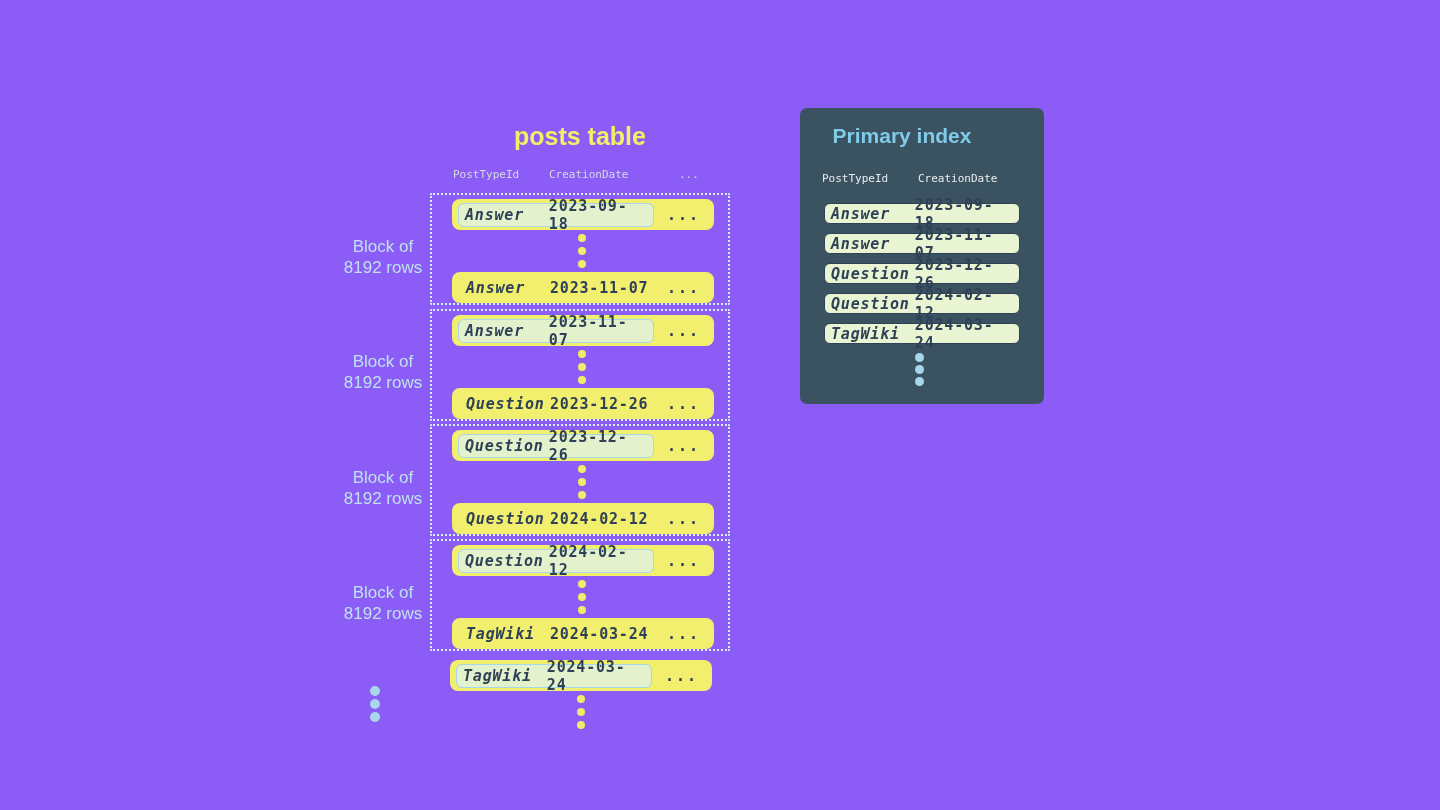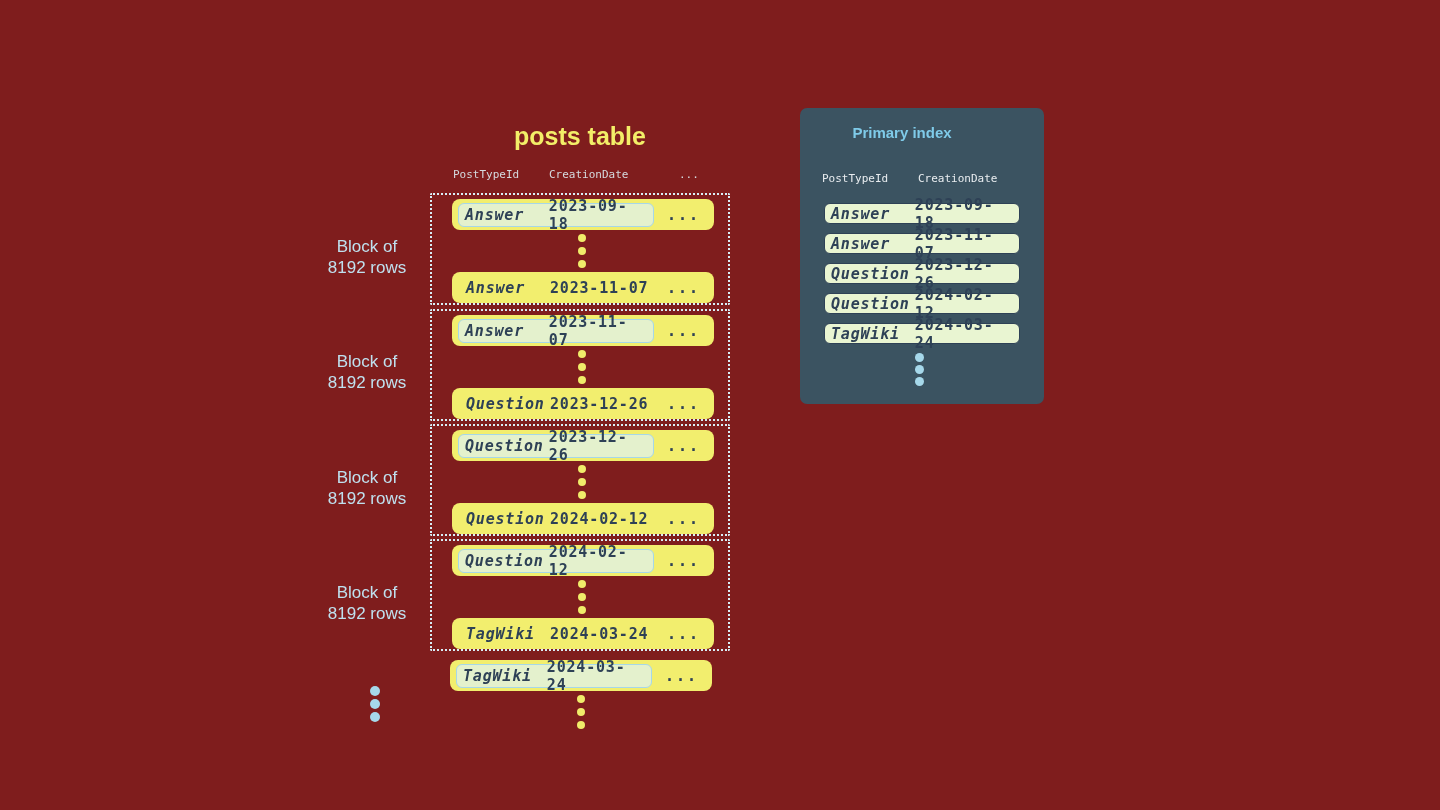--- a/index.html
+++ b/index.html
@@ -1,18 +1,18 @@
 <!DOCTYPE html>
 <html><head>
 <meta charset="utf-8">
 <style>
   * { margin:0; padding:0; box-sizing:border-box; }
   html,body { background:#000; }
   #stage {
-    position:relative; width:1440px; height:810px; background:#7f1d1d;
+    position:relative; width:1440px; height:810px; background:#8b5cf6;
     overflow:hidden; font-family:"Liberation Sans", sans-serif;
   }
   
   .pt-title {
     position:absolute; left:430px; top:122px; width:300px;
     text-align:center; font-size:25px; font-weight:600; color:#f3ee68;
   }
   .pt-header span, .pi-header span {
     position:absolute; font-family:"DejaVu Sans Mono", monospace;
     font-size:11px; font-weight:500; color:#d5dade; white-space:pre;
@@ -39,36 +39,36 @@
     display:flex; align-items:center; padding:0 6px;
   }
   .plain { display:flex; align-items:center; padding-left:14px; }
   .rtype { display:inline-block; width:84px;font-style:italic; }
   .rell { margin-left:auto; padding-right:14px; letter-spacing:2px; }
   .vdots { position:absolute; display:flex; flex-direction:column; }
   .vdots .dot { border-radius:50%; }
   .ydots { left:146px; top:39px; }
   .ydots .dot { width:8px; height:8px; background:#f0ec6a; margin-bottom:5px; }
   .block-label {
-    position:absolute; left:312px; width:110px; text-align:center;
+    position:absolute; left:328px; width:110px; text-align:center;
     font-size:17px; line-height:21px; color:#bfe0ee;
   }
   .free-row { position:absolute; left:450px; top:660px; }
   .tail-ydots { position:absolute; left:577px; top:695px; }
   .tail-ydots .dot { width:8px; height:8px; background:#f0ec6a; margin-bottom:5px; }
   .left-bdots { position:absolute; left:370px; top:686px; }
   .left-bdots .dot { width:10px; height:10px; background:#a6d8ea; margin-bottom:3px; }
   
   .panel {
     position:absolute; left:800px; top:108px; width:244px; height:296px;
     background:#3b5361; border-radius:7px;
   }
   .pi-title {
     position:absolute; left:0; top:16px; width:204px; text-align:center;
-    font-size:15px; font-weight:600; color:#7fcbe9;
+    font-size:21px; font-weight:600; color:#7fcbe9;
   }
   .pi-header span { color:#e9edf0; }
   .pi-h1 { left:22px; top:64px; }
   .pi-h2 { left:118px; top:64px; }
   .pi-rows { position:absolute; left:24px; top:95px; }
   .irow {
     width:196px; height:21px; margin-bottom:9px;
     background:#e9f5d2; border:1.5px solid #2e4156; border-radius:6px;
     display:flex; align-items:center; padding:0 6px;
     font-family:"DejaVu Sans Mono", monospace;

